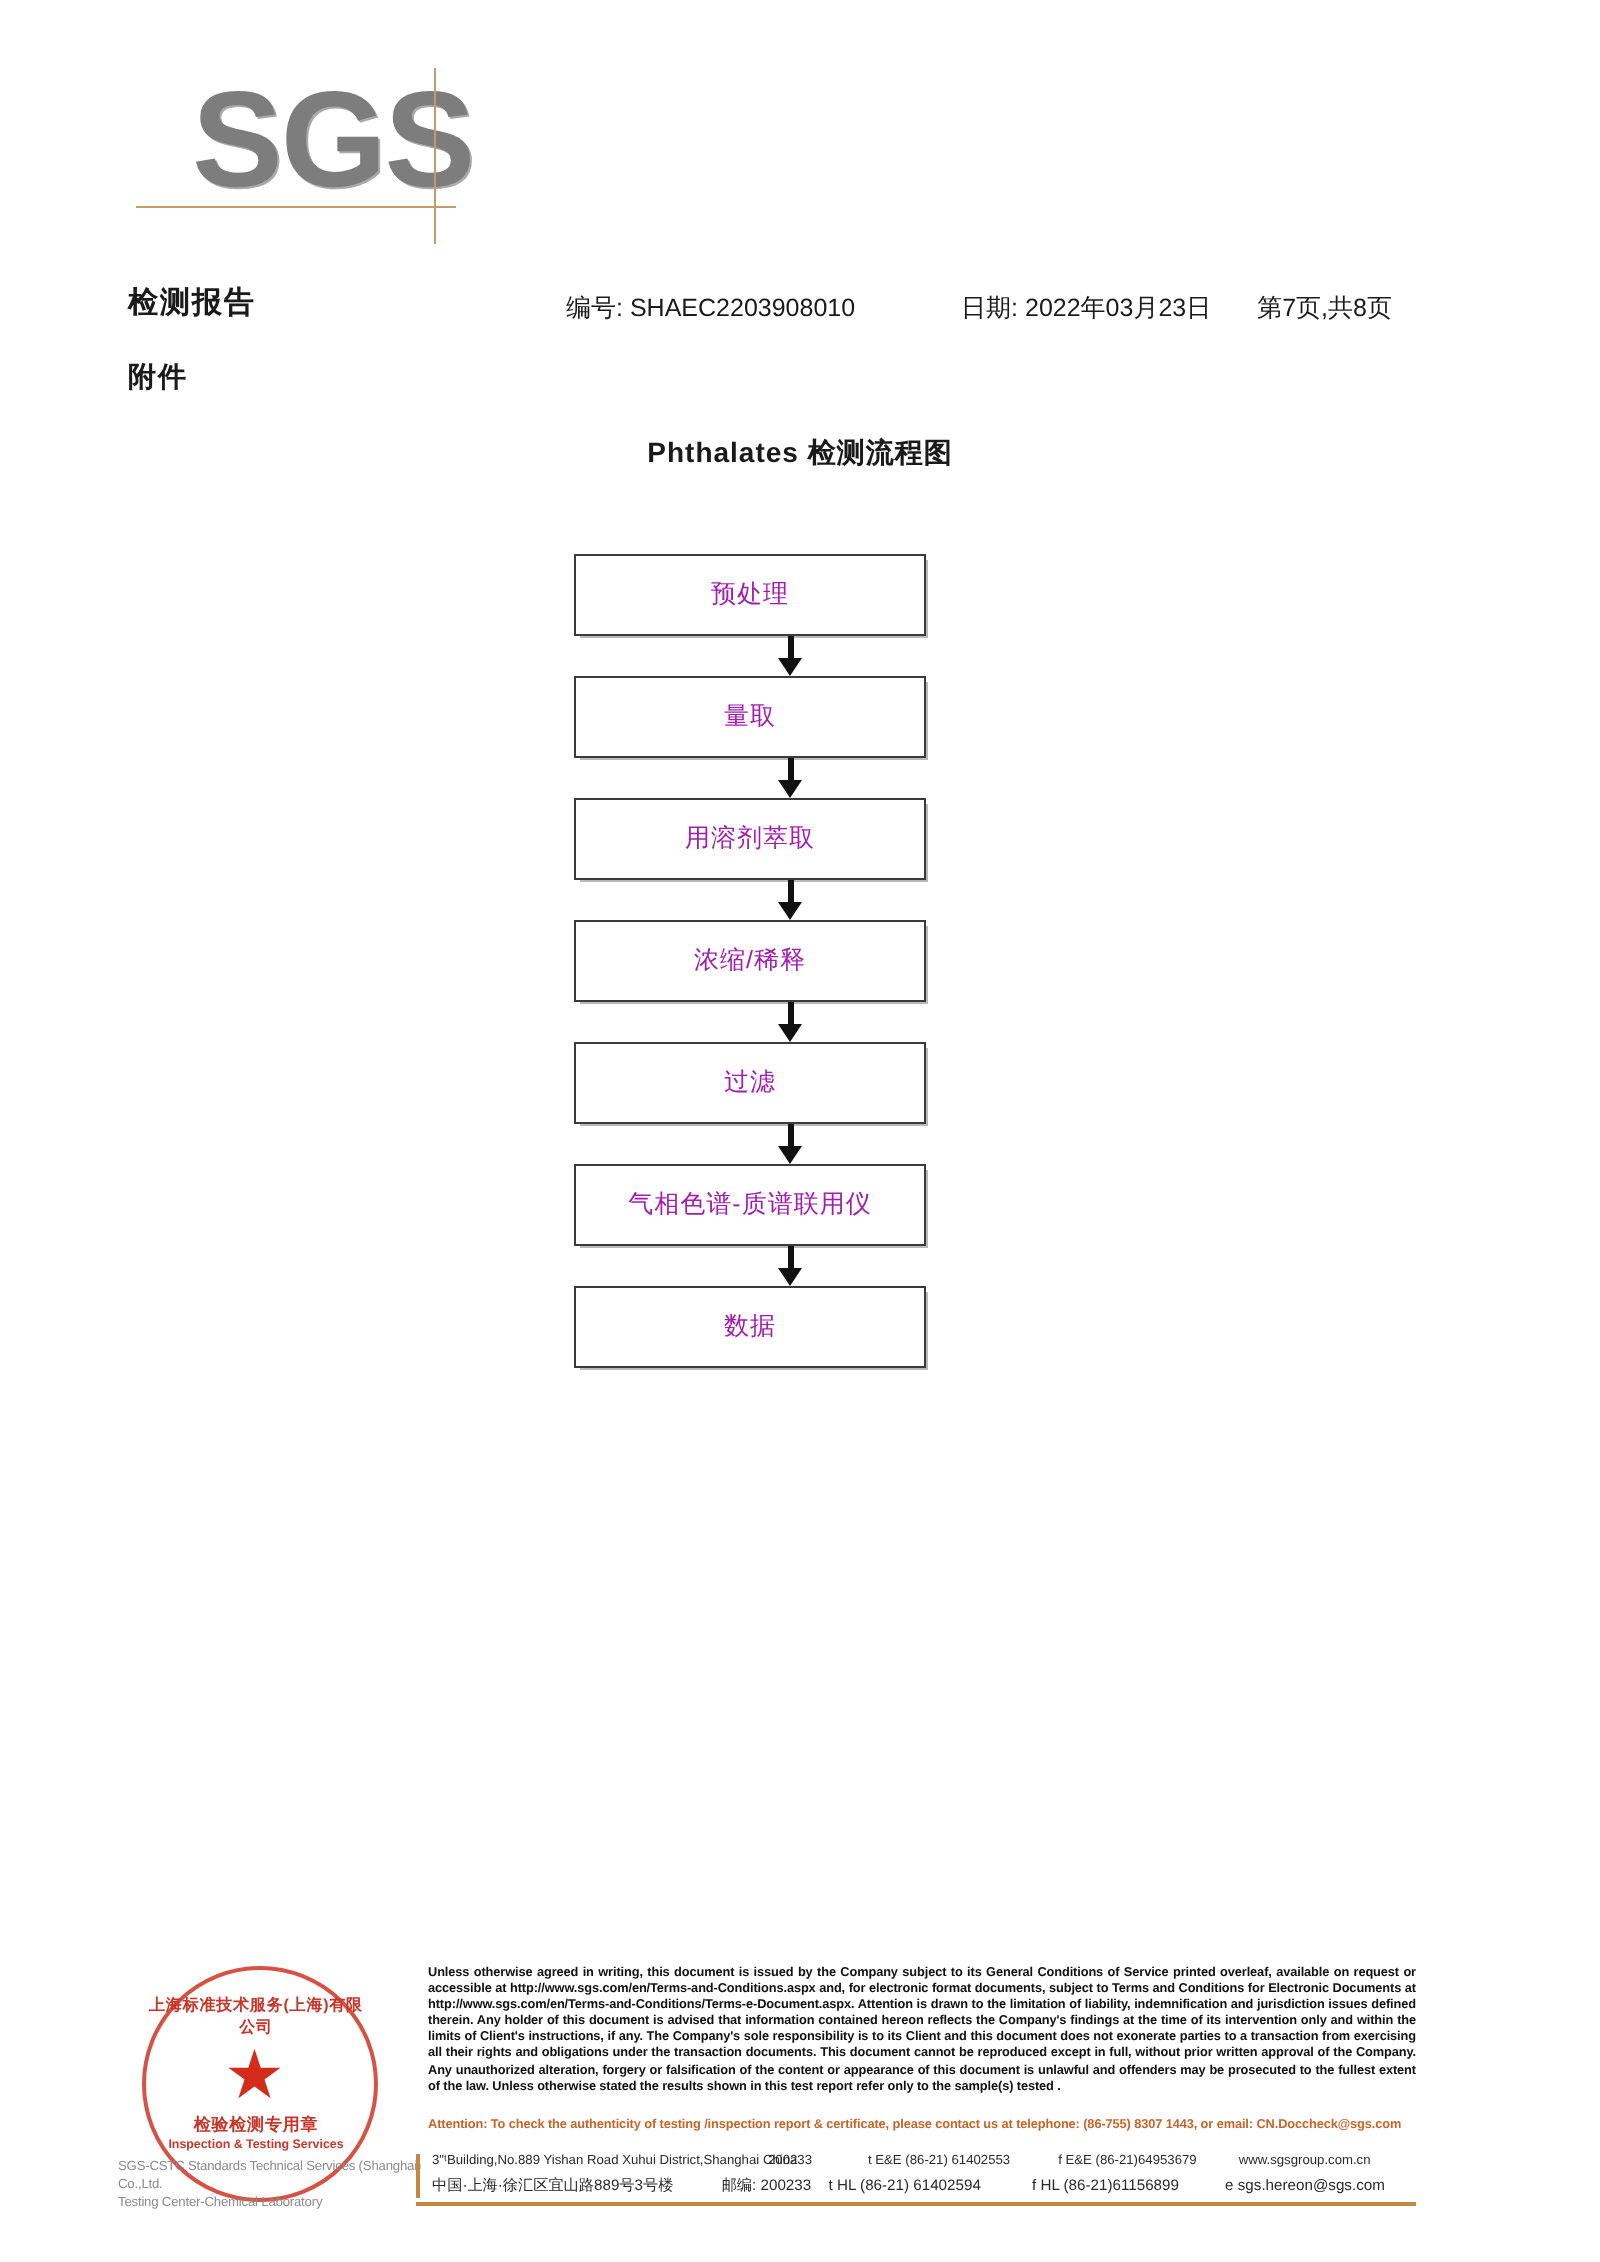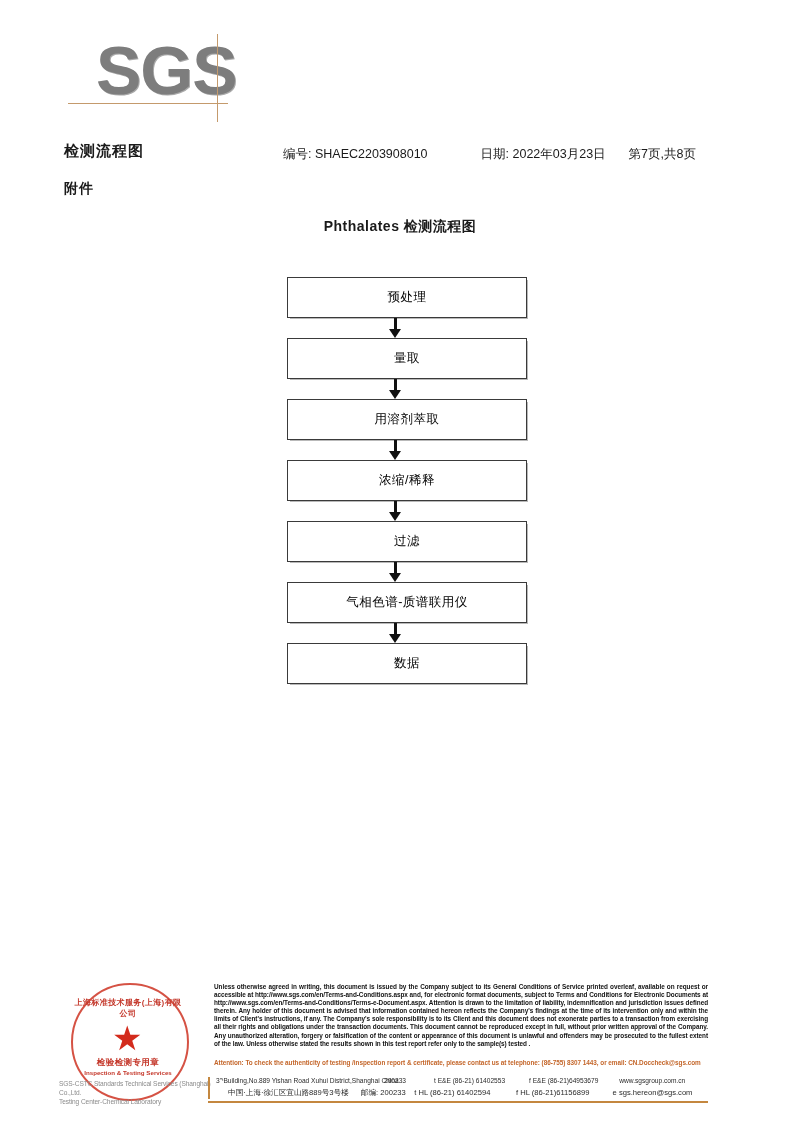--- a/index.html
+++ b/index.html
@@ -93,29 +93,29 @@
   }
   #flow {
     position: absolute;
     left: 287px;
     top: 277px;
     width: 216px;
   }
   .flow-row { position: relative; }
   .flow-box {
     box-sizing: border-box;
-    width: 240px;
+    width: 176px;
     height: 41px;
     border: 1px solid #3a3a3a;
     background: #ffffff;
     display: flex;
     align-items: center;
     justify-content: center;
     font-size: 12.5px;
-    color: #000000;
+    color: #a21caf;
     box-shadow: 2px 2px 0 -1px #b9b9b9;
     letter-spacing: 0.5px;
   }
   .flow-arrow {
     width: 216px;
     height: 20px;
     position: relative;
   }
   .flow-arrow .stem {
     position: absolute;
@@ -232,21 +232,21 @@
     padding-left: 6px;
   }
   .addr-line {
     display: flex;
     align-items: baseline;
     height: 11px;
     font-size: 6.6px;
     color: #2a2a2a;
     white-space: nowrap;
   }
-  .addr-line .a-street { width: 168px; text-align: center; }
+  .addr-line .a-street { width: 168px; }
   .addr-line .a-zip { width: 62px; }
   .addr-line .a-t1 { width: 118px; }
   .addr-line .a-t2 { width: 112px; }
   .addr-line .a-web { width: 120px; }
   .addr-cn { font-size: 7.6px; }
   #addr-rule {
     position: absolute;
     left: 208px;
     top: 126px;
     width: 500px;
@@ -267,21 +267,21 @@
 </style>
 </head>
 <body>
 
 <div id="logo-area">
   <div id="logo-text">SGS</div>
   <div id="logo-vline"></div>
   <div id="logo-hline"></div>
 </div>
 
-<div id="doc-title">检测流程图</div>
+<div id="doc-title">检测报告</div>
 <div id="doc-subtitle">附件</div>
 
 <div id="meta-row">
   <span>编号:</span>
   <span>SHAEC2203908010</span>
   <span class="meta-gap-a"></span>
   <span>日期:</span>
   <span>2022年03月23日</span>
   <span class="meta-gap-b"></span>
   <span>第7页,共8页</span>

